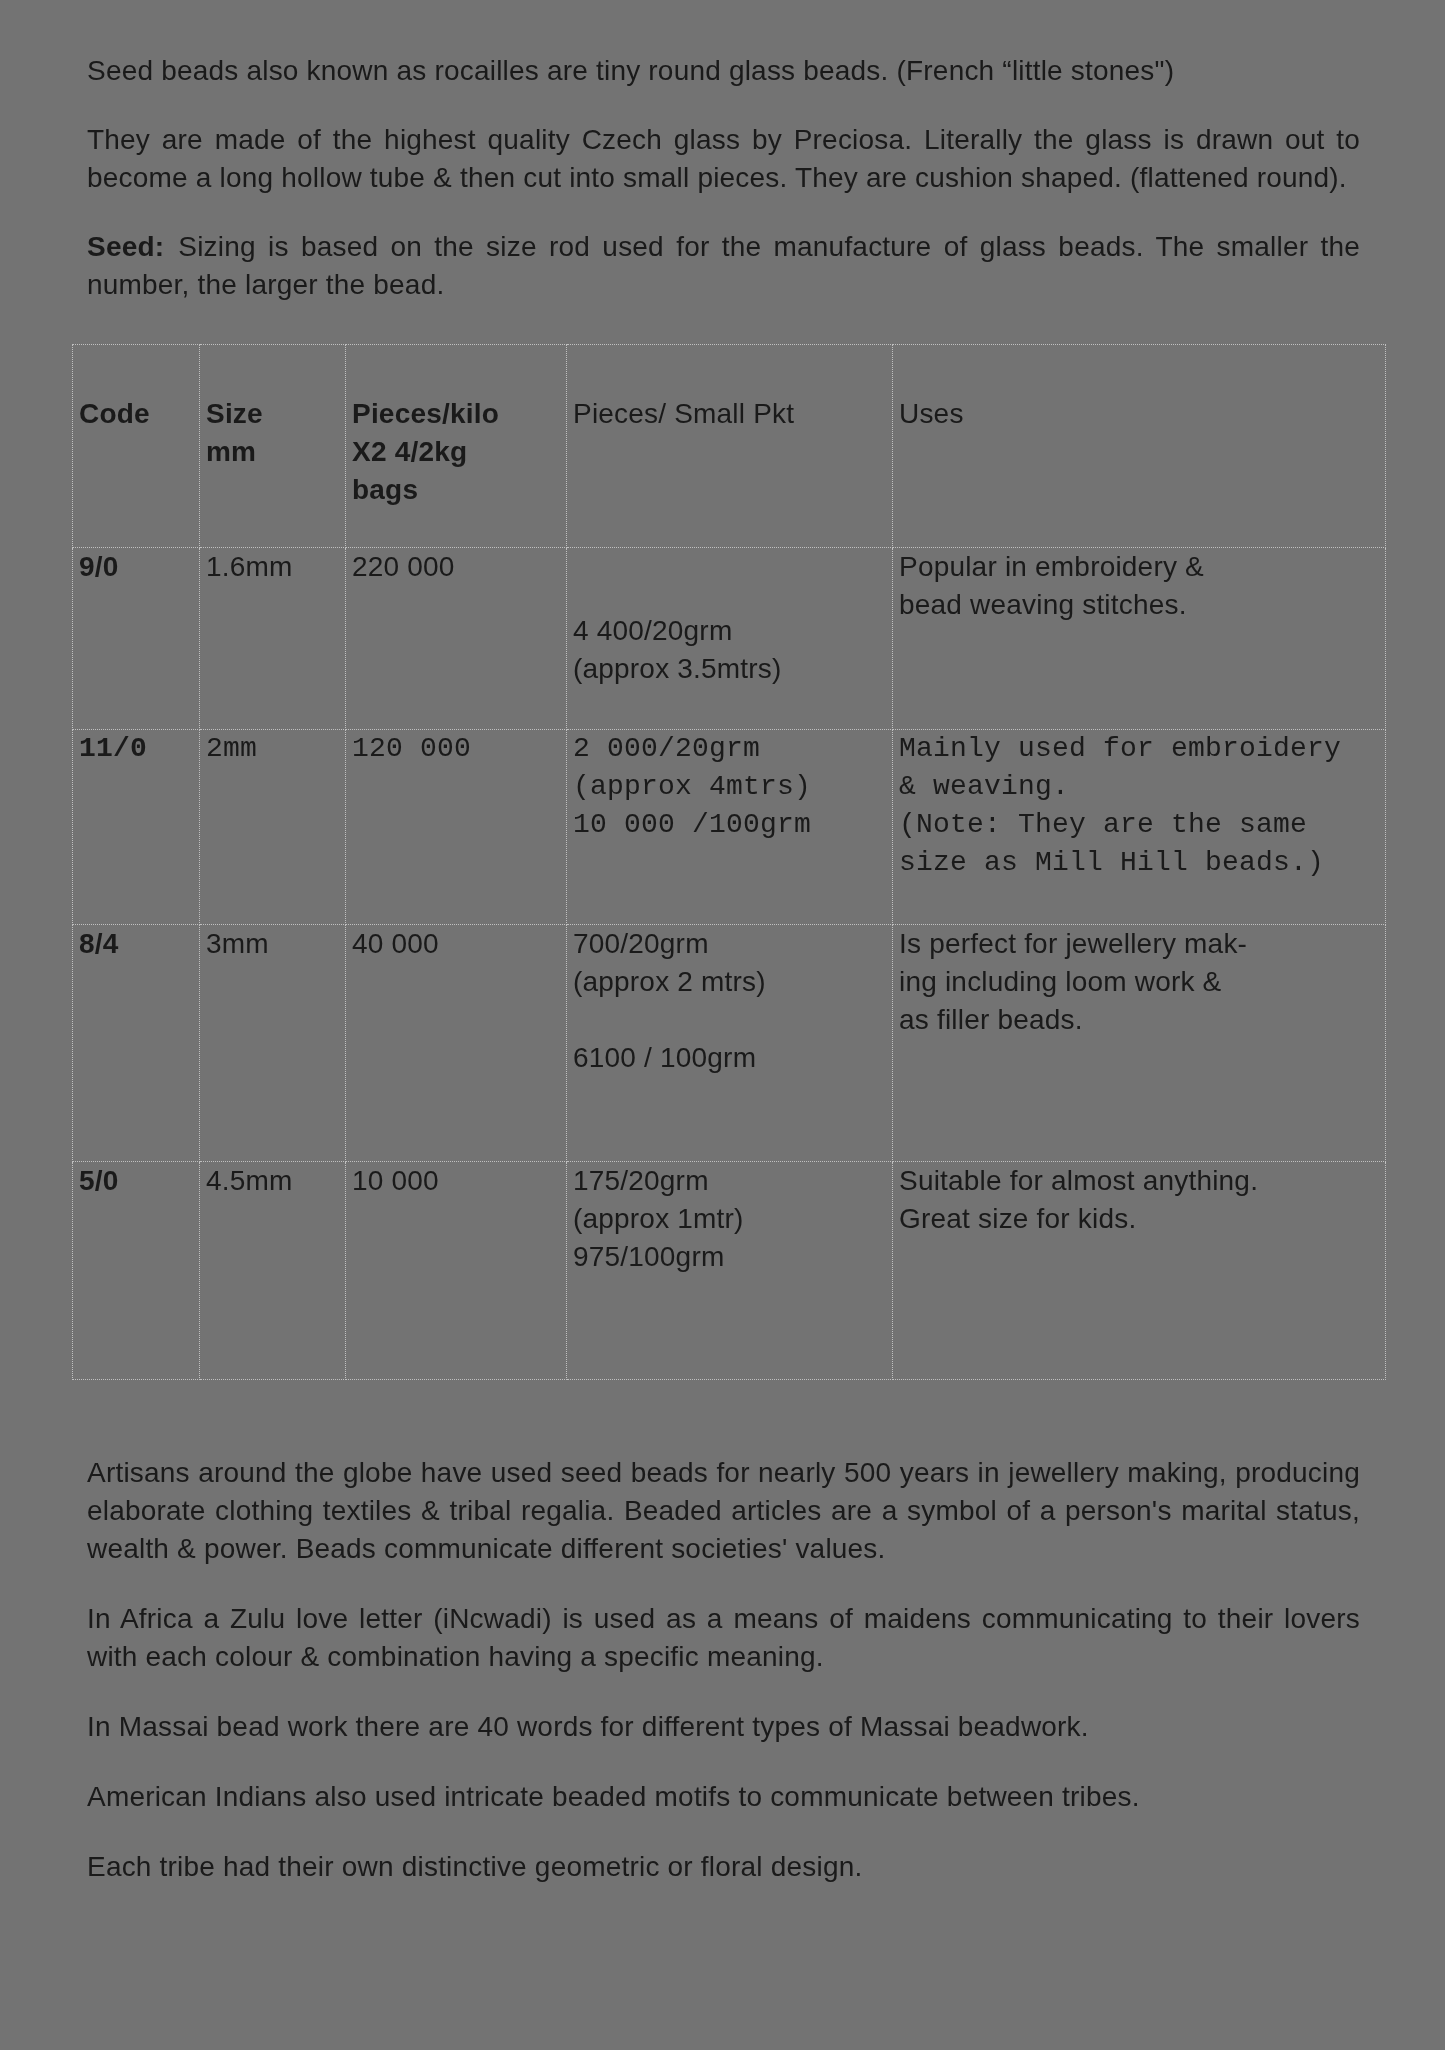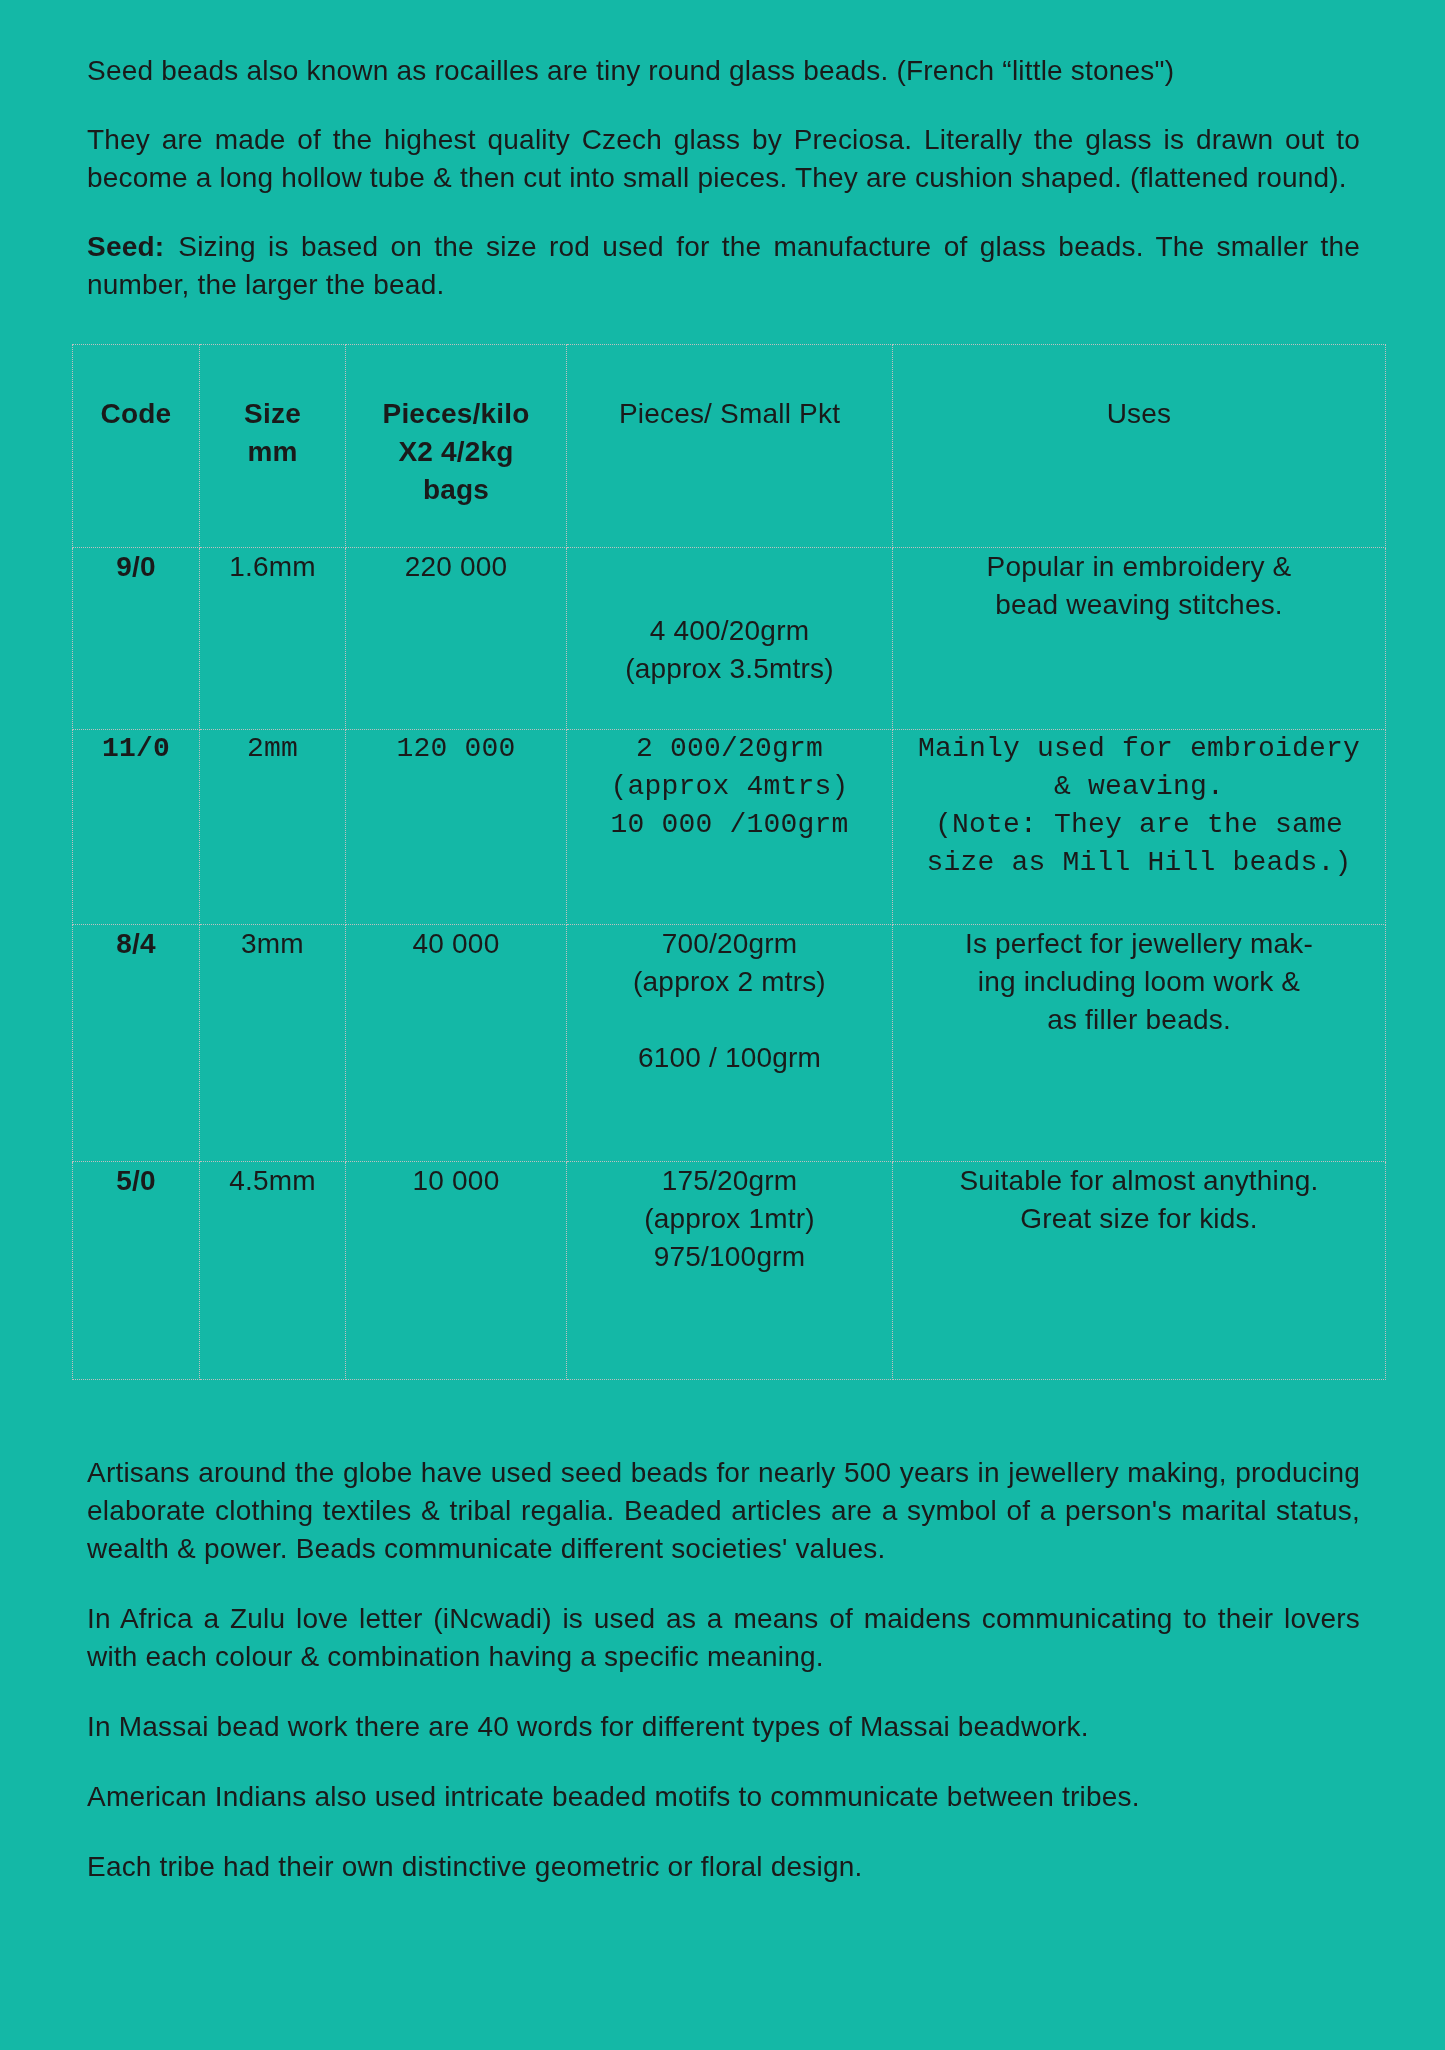--- a/index.html
+++ b/index.html
@@ -11,21 +11,21 @@
     width: 1445px;
     min-height: 2050px;
     font-family: "Liberation Sans", sans-serif;
     color: #1a1a1a;
   }
   .page {
     box-sizing: border-box;
     width: 1445px;
     min-height: 2050px;
     padding: 52px 85px 40px 87px;
-    background: #14b8a6;
+    background: #737373;
   }
   p.body-text {
     font-size: 28px;
     line-height: 38px;
     margin: 0 0 31px 0;
     text-align: justify;
     letter-spacing: 0.2px;
   }
   p.body-text .lead-bold {
     font-weight: 700;
@@ -42,21 +42,21 @@
   }
   table.beads-table col.c-code  { width: 127px; }
   table.beads-table col.c-size  { width: 146px; }
   table.beads-table col.c-kilo  { width: 221px; }
   table.beads-table col.c-pkt   { width: 326px; }
   table.beads-table col.c-uses  { width: 493px; }
   table.beads-table th,
   table.beads-table td {
     border: 1px dotted #c0c0c0;
     vertical-align: top;
-    text-align: center;
+    text-align: left;
     white-space: pre-line;
     padding: 0 6px;
     overflow: hidden;
   }
   tr.header-row { height: 203px; }
   tr.header-row th { padding-top: 50px; font-weight: 700; }
   tr.header-row th.th-plain { font-weight: 400; }
   tr.row-0 { height: 182px; }
   tr.row-1 { height: 195px; font-family: Liberation Mono, monospace; }
   tr.row-2 { height: 237px; }

